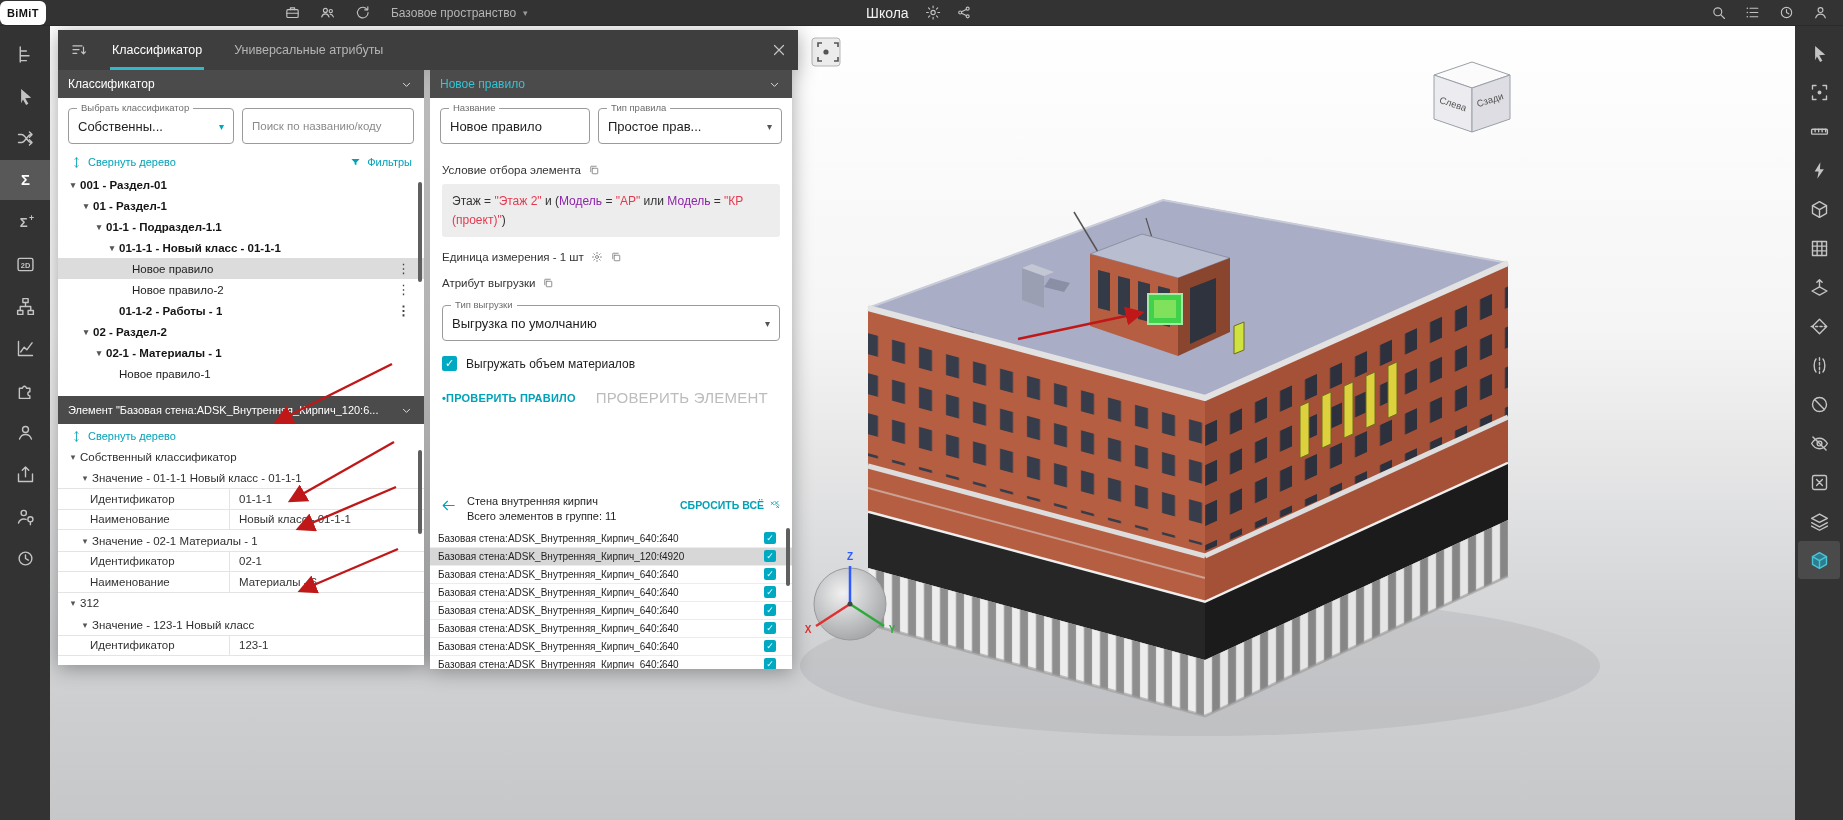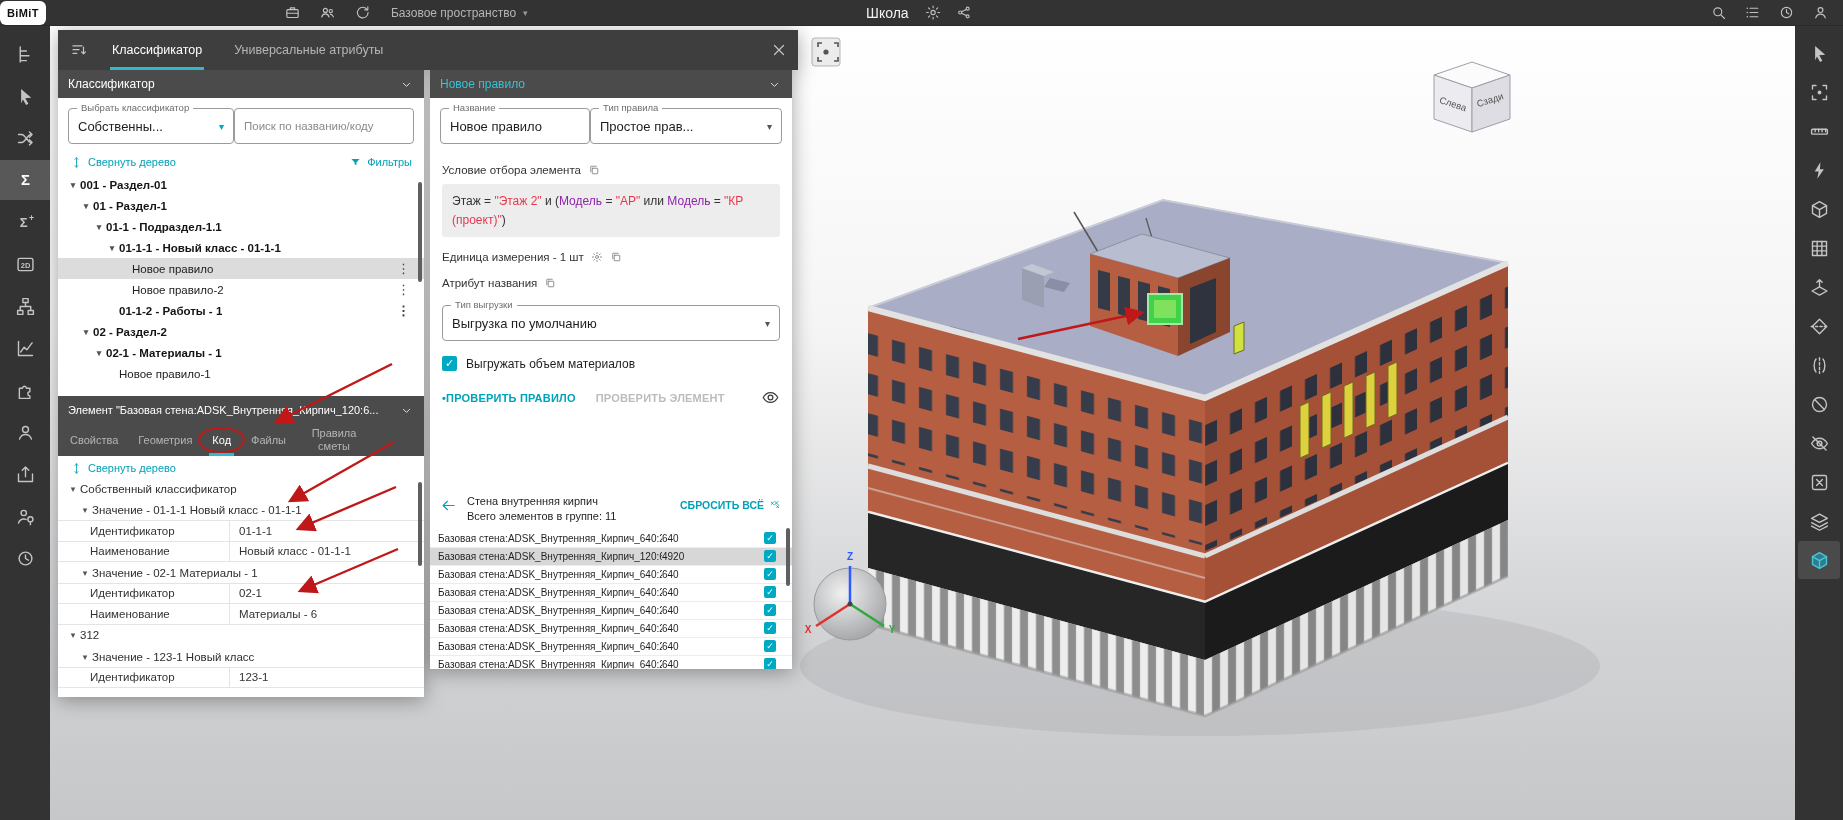--- a/index.html
+++ b/index.html
@@ -55,21 +55,21 @@
   .shead-car{width:15px;height:15px;color:#dcdcdc;cursor:pointer;flex:0 0 auto}
   .shead-car svg{width:100%;height:100%}
 
   .cbody{background:#fff;position:relative;overflow:hidden}
   #classifier-body{height:298px}
   #code-body{height:241px}
   #rule-body{height:388px}
   #elements-body{height:183px}
 
   
-  .fieldrow{display:flex;gap:0;padding:10px 10px 6px}
+  .fieldrow{display:flex;gap:8px;padding:10px 10px 6px}
   .ofield{position:relative;border:1px solid #9b9b9b;border-radius:4px;height:36px;display:flex;align-items:center;padding:0 9px;background:#fff;cursor:pointer}
   .flabel{position:absolute;top:-7px;left:8px;background:#fff;padding:0 4px;font-size:9.5px;color:#6d6d6d;white-space:nowrap}
   .fval{font-size:13px;color:#1e1e1e;white-space:nowrap;overflow:hidden}
   .fph{font-size:11.5px;color:#8a8a8a;white-space:nowrap;overflow:hidden}
   .fcaret{margin-left:auto;font-size:10px;color:#555;padding-left:6px}
   .fcaret.teal{color:#00a6bd}
   .w-class{width:166px}
   .w-search{flex:1}
   .w-name{width:150px}
   .w-type{flex:1}
@@ -113,21 +113,21 @@
   .cond-attr{color:#8e24aa}
   .cond-op,.cond-name{color:#333}
   .graybox{margin:7px 12px 0;background:#ebebeb;padding:6px 9px;font-size:11.5px;color:#3a3a3a;white-space:nowrap;overflow:hidden}
   .selrow{margin:16px 12px 0;display:flex}
   .chkrow{display:flex;align-items:center;gap:9px;padding:0 12px;margin-top:15px;font-size:12px;color:#1e1e1e;cursor:pointer}
   .chk{width:15px;height:15px;background:#00a9c2;border-radius:2px;color:#fff;font-size:11px;display:flex;align-items:center;justify-content:center;flex:0 0 auto}
   .chk::after{content:"✓"}
   .btnrow{display:flex;align-items:center;gap:20px;padding:0 12px;margin-top:17px}
   .btn-teal{color:#00a2b8;font-size:11px;font-weight:700;letter-spacing:.2px;cursor:pointer;white-space:nowrap}
   .btn-teal::before{content:"•"}
-  .btn-gray{color:#bcbcbc;font-size:11px;font-weight:700;letter-spacing:.2px;white-space:nowrap}
+  .btn-gray{color:#bcbcbc;font-size:15px;font-weight:400;letter-spacing:.2px;white-space:nowrap}
   .eyebtn{margin-left:auto;width:19px;height:19px;color:#3c3c3c;cursor:pointer}
   .eyebtn svg{width:100%;height:100%}
 
   
   .ehead-row{display:flex;align-items:flex-start;padding:8px 10px 5px;gap:10px}
   .back{width:17px;height:17px;color:#00a2b8;cursor:pointer;flex:0 0 auto;margin-top:3px}
   .back svg{width:100%;height:100%}
   .gtitle{font-size:11px;color:#1e1e1e;line-height:1.4}
   .reset{margin-left:auto;color:#00a2b8;font-size:10.5px;font-weight:700;display:flex;align-items:center;gap:5px;margin-top:4px;cursor:pointer;white-space:nowrap}
   .reset .lic{width:13px;height:13px}
@@ -599,27 +599,20 @@
       </div>
 
       <div class="shead small">
         <span class="shead-t">Элемент "Базовая стена:ADSK_Внутренняя_Кирпич_120:6...</span>
         <span class="shead-car">
             <svg viewBox="0 0 24 24" fill="none" stroke="currentColor" stroke-width="1.6" stroke-linecap="round" stroke-linejoin="round">
               <path d="M7 10l5 5 5-5"></path>
             </svg>
           </span>
       </div>
-      <div class="etabs" id="element-tabs">
-          <div class="etab">Свойства</div>
-          <div class="etab">Геометрия</div>
-          <div class="etab active ring">Код</div>
-          <div class="etab">Файлы</div>
-          <div class="etab">Правила сметы</div>
-        </div>
       <div class="cbody" id="code-body">
         <div class="linkrow" style="justify-content:flex-start">
           <span class="tlink">
             <span class="lic">
                 <svg viewBox="0 0 24 24" fill="none" stroke="currentColor" stroke-width="1.6" stroke-linecap="round" stroke-linejoin="round">
                   <path d="M12 3.5v17M12 3.5L9.2 6.3M12 3.5l2.8 2.8M12 20.5l-2.8-2.8M12 20.5l2.8-2.8"></path>
                 </svg>
               </span>
             <span>Свернуть дерево</span>
           </span>
@@ -710,21 +703,21 @@
               </svg>
             </span>
           <span class="ric">
               <svg viewBox="0 0 24 24" fill="none" stroke="currentColor" stroke-width="1.6" stroke-linecap="round" stroke-linejoin="round">
                 <rect x="8.5" y="8.5" width="11" height="11" rx="1"></rect>
                 <path d="M5.5 15.5v-10a1 1 0 0 1 1-1h10"></path>
               </svg>
             </span>
         </div>
         <div class="rlabel">
-          <span>Атрибут названия</span>
+          <span>Атрибут выгрузки</span>
           <span class="ric">
               <svg viewBox="0 0 24 24" fill="none" stroke="currentColor" stroke-width="1.6" stroke-linecap="round" stroke-linejoin="round">
                 <rect x="8.5" y="8.5" width="11" height="11" rx="1"></rect>
                 <path d="M5.5 15.5v-10a1 1 0 0 1 1-1h10"></path>
               </svg>
             </span>
         </div>
         <div class="selrow">
           <div class="ofield w-full">
             <span class="flabel">Тип выгрузки</span>

